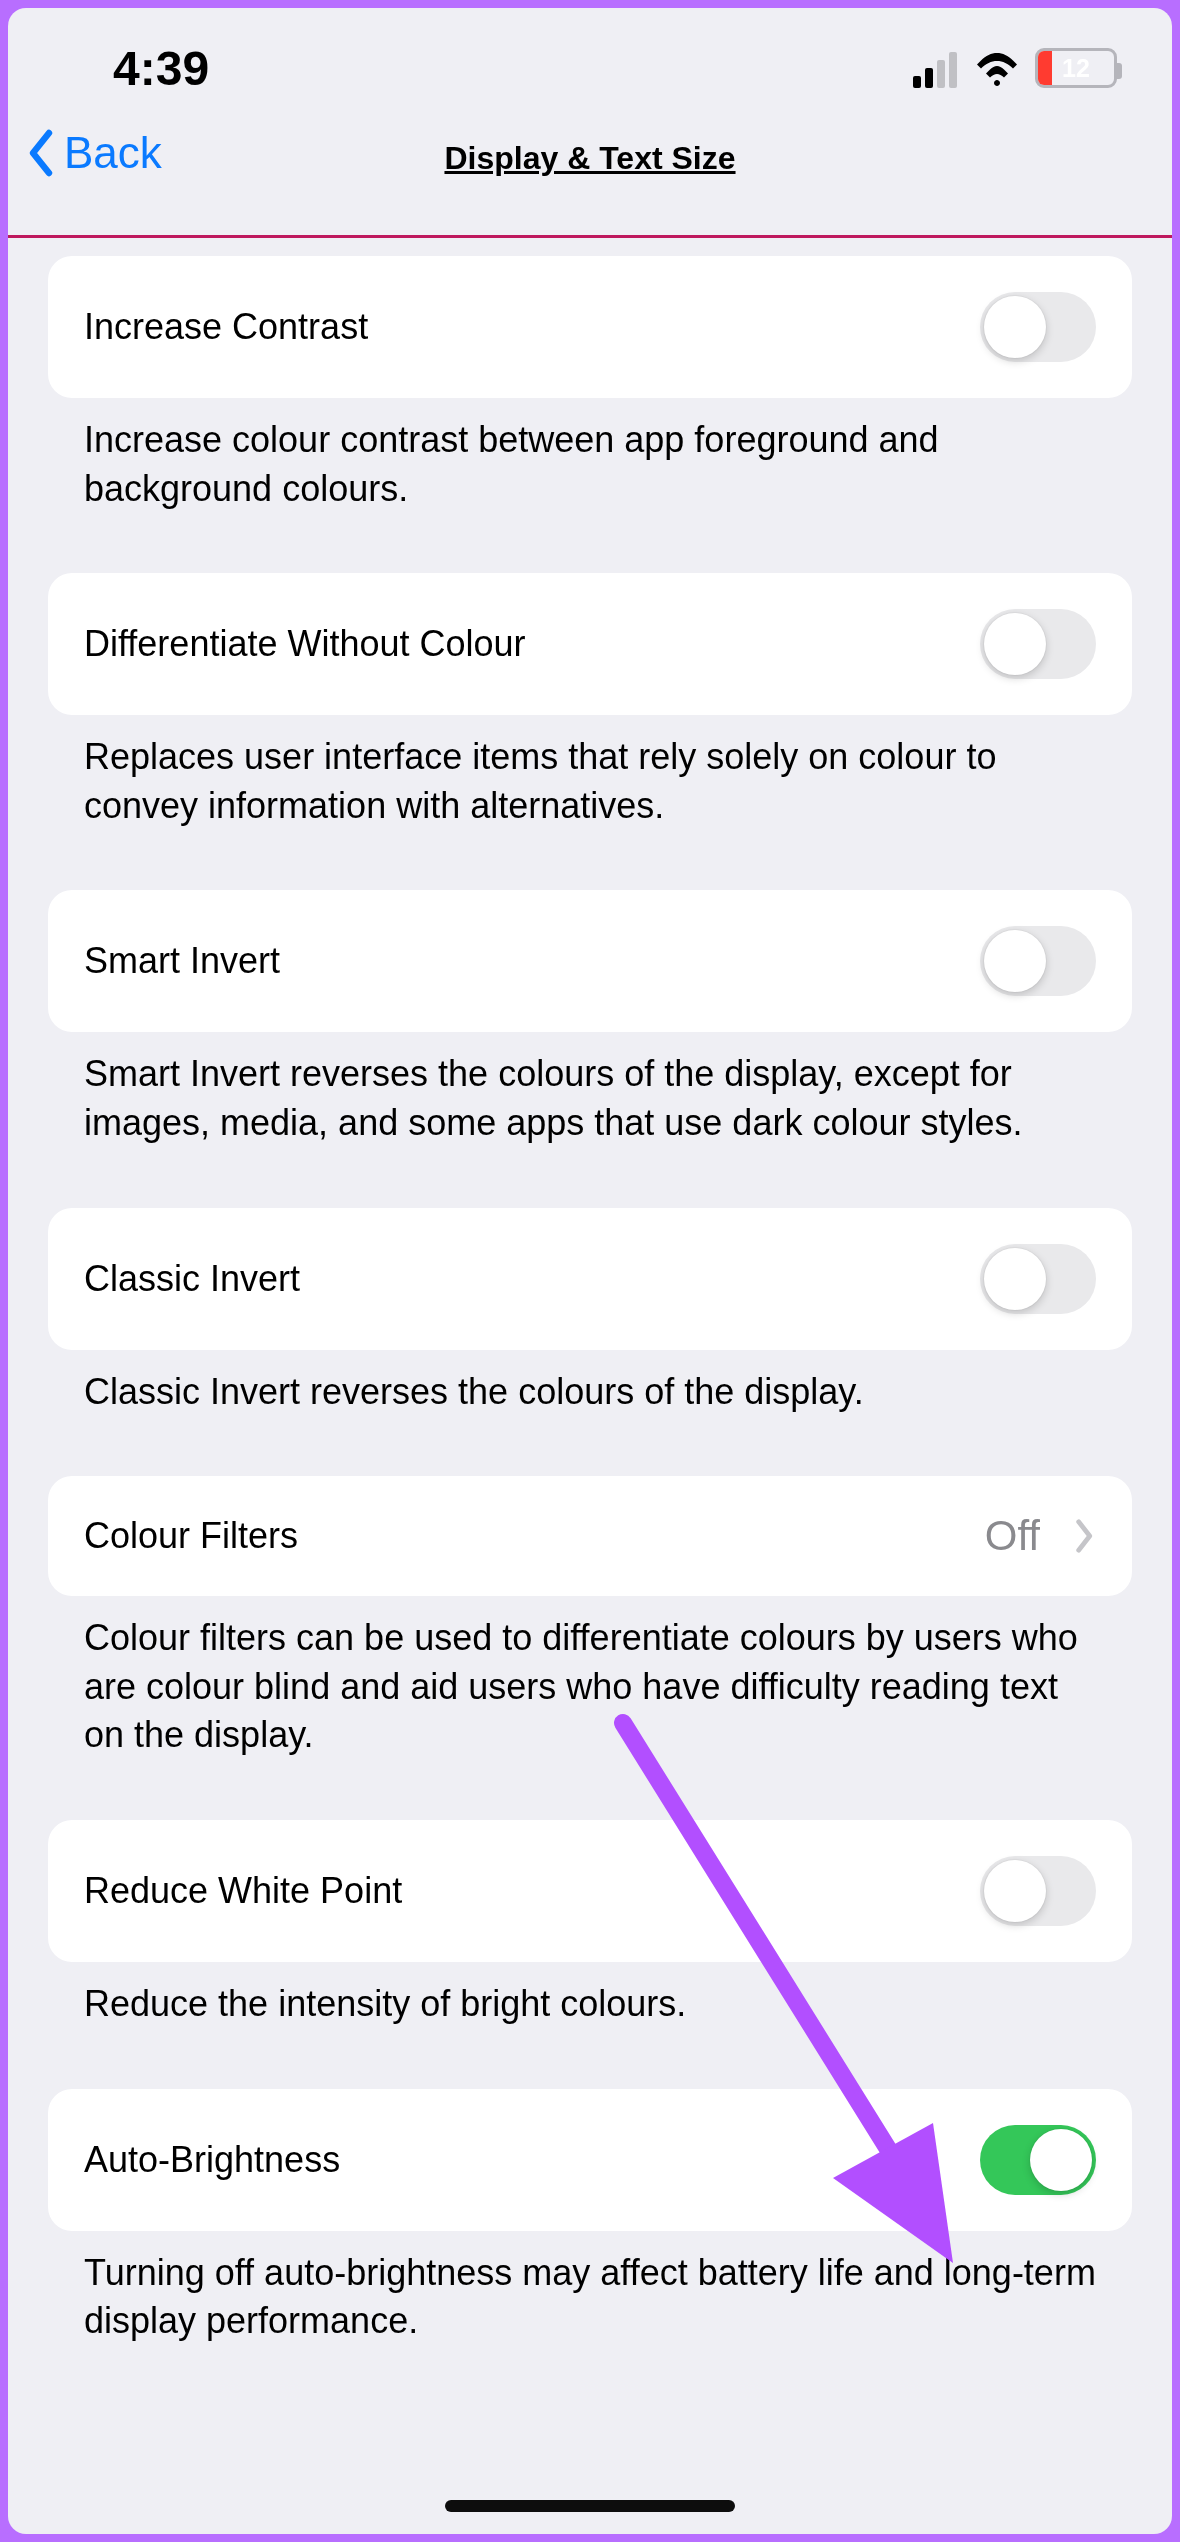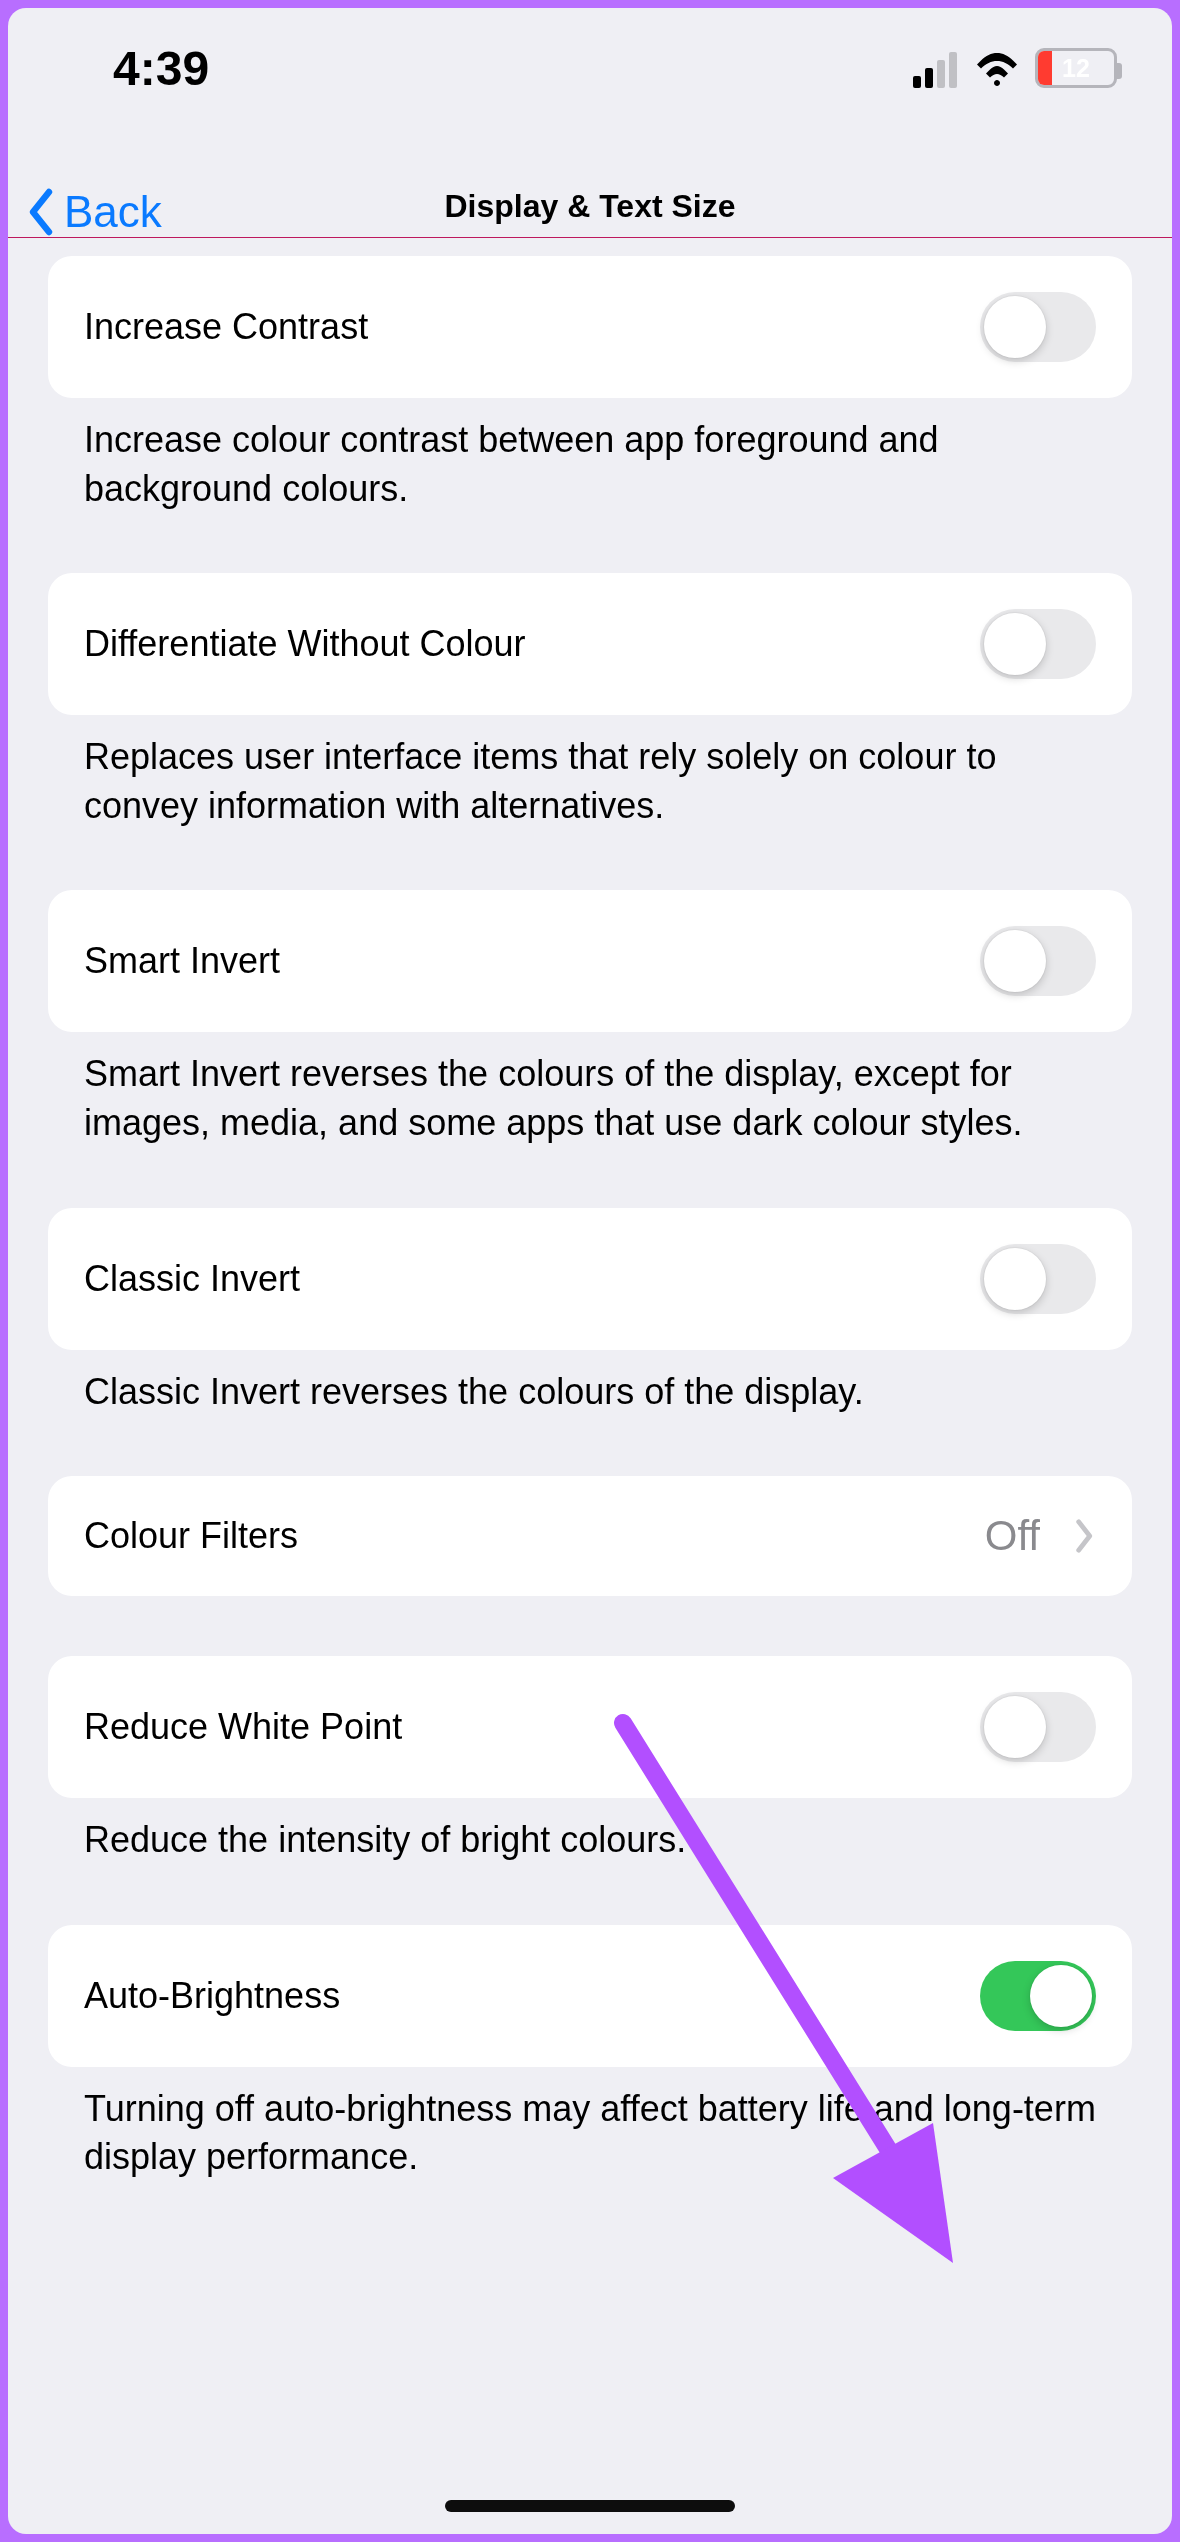--- a/index.html
+++ b/index.html
@@ -45,24 +45,25 @@
     content: ""; position: absolute; right: -8px; top: 12px; width: 6px; height: 16px;
     background: #b5b5bb; border-radius: 0 3px 3px 0;
   }
   .battery-fill { height: 100%; width: 18%; background: #ff3b30; border-radius: 6px 0 0 6px; }
   .battery-text { position: absolute; left: 0; right: 0; text-align: center; font-size: 25px; font-weight: 600; color: #fff; }
 
   
   .nav {
     position: relative;
     height: 110px;
-    border-bottom: 1px solid #be185d;
+    border-bottom: 3px solid #be185d;
     display: flex;
-    align-items: flex-end;
+    align-items: flex-start;
     padding: 0 20px;
+    text-decoration: underline;
   }
   .back {
     display: flex; align-items: center; gap: 6px;
     color: #0a7aff; font-size: 44px; font-weight: 400;
     position: absolute; left: 16px;
   }
   .back svg { width: 34px; height: 48px; }
   .title {
     margin: 12px auto; font-size: 32px; font-weight: 600; color: #000;
   }
@@ -203,20 +204,21 @@
     </div>
 
     <div class="group">
       <div class="row">
         <span class="row-label">Colour Filters</span>
         <span class="value">Off</span>
         <svg class="chev" viewBox="0 0 12 24">
           <path d="M2 3 L9 12 L2 21" stroke="#c5c5c9" stroke-width="3" fill="none" stroke-linecap="round" stroke-linejoin="round"></path>
         </svg>
       </div>
+      <div class="desc">Colour filters can be used to differentiate colours by users who are colour blind and aid users who have difficulty reading text on the display.</div>
     </div>
 
     <div class="group">
       <div class="row">
         <span class="row-label">Reduce White Point</span>
         <div class="toggle">
             <div class="knob"></div>
           </div>
       </div>
       <div class="desc">Reduce the intensity of bright colours.</div>

